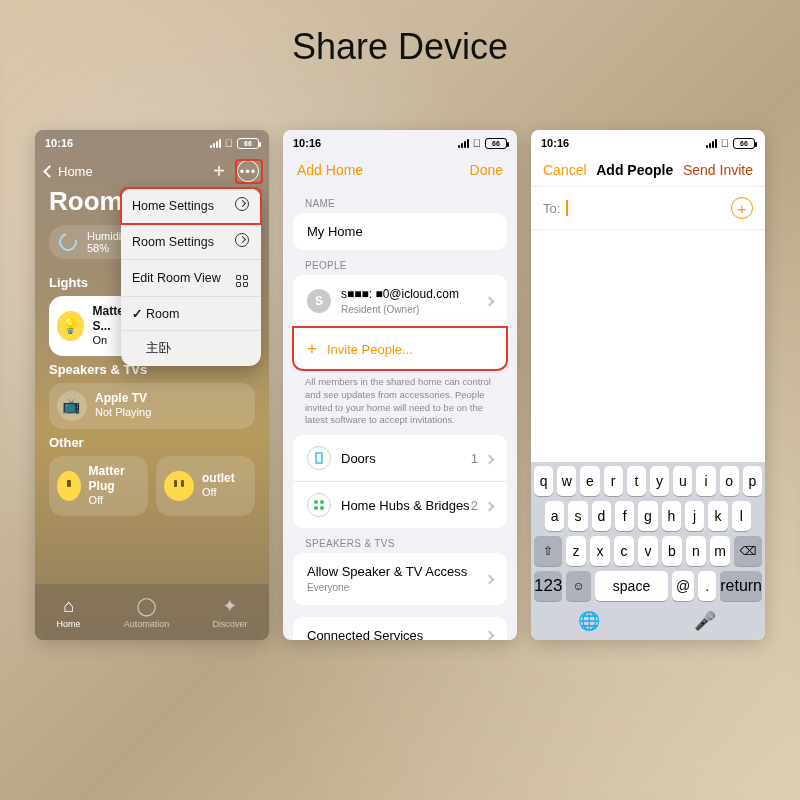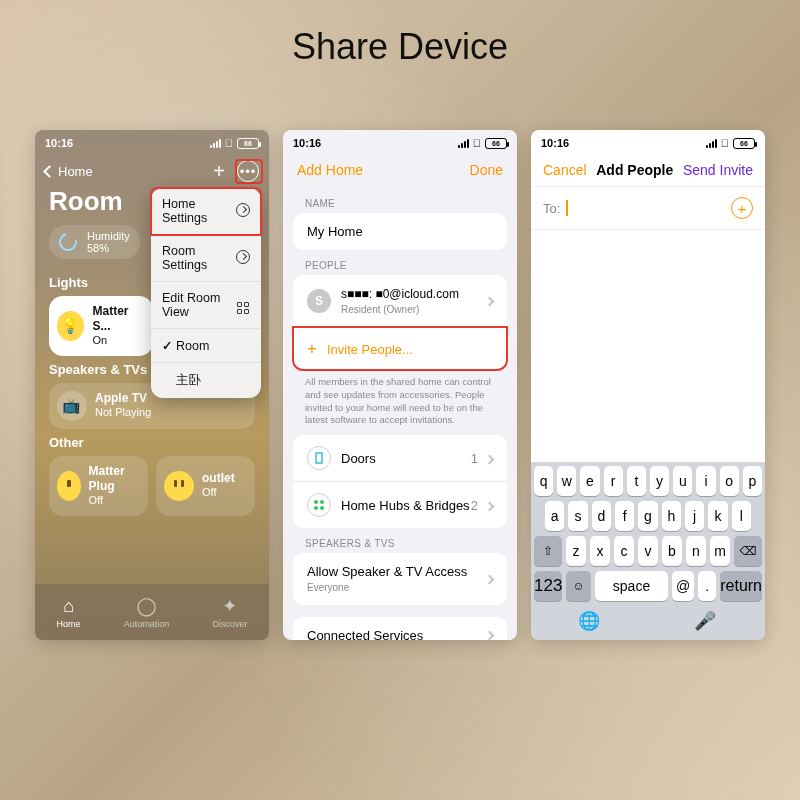--- a/index.html
+++ b/index.html
@@ -55,21 +55,21 @@
   .plug{background:#ffd94a;border-radius:8px;width:30px;height:30px;position:relative;}
   .plug::before,.plug::after{content:"";position:absolute;width:3px;height:7px;background:#6b5620;top:9px;border-radius:1px;}
   .plug::before{left:10px}.plug::after{right:10px}
   .tile .tx{font-size:11px;line-height:1.25;}
   .tile .tx b{font-weight:600;font-size:12px;}
   .tabbar{position:absolute;bottom:0;left:0;right:0;height:56px;background:rgba(120,105,85,.55);backdrop-filter:blur(6px);display:flex;justify-content:space-around;align-items:center;font-size:9px;color:rgba(255,255,255,.6);}
   .tabbar .tab{display:flex;flex-direction:column;align-items:center;gap:2px;}
   .tabbar .tab.active{color:#fff;}
   .tabbar .ti{font-size:18px;}
   
-  .pop { position:absolute; top:58px; right:8px; width:110px; background:#f3f1ef; border-radius:12px; box-shadow:0 6px 20px rgba(0,0,0,.3); color:#111; font-size:12.5px; }
+  .pop { position:absolute; top:58px; right:8px; width:140px; background:#f3f1ef; border-radius:12px; box-shadow:0 6px 20px rgba(0,0,0,.3); color:#111; font-size:12.5px; }
   .pop .row{display:flex;align-items:center;justify-content:space-between;padding:9px 11px;border-bottom:1px solid rgba(0,0,0,.08);}
   .pop .row:last-child{border-bottom:none;}
   .pop .ric{width:16px;text-align:center;color:#333;}
   .pop .hl{outline:2px solid #e63a2d; outline-offset:-1px; border-radius:6px 6px 0 0;}
   .circ-r{width:14px;height:14px;border:1.5px solid #333;border-radius:50%;position:relative;display:inline-block;}
   .circ-r::after{content:"";position:absolute;left:4px;top:3px;width:4px;height:4px;border-top:1.5px solid #333;border-right:1.5px solid #333;transform:rotate(45deg);}
   .grid4{display:inline-grid;grid-template-columns:5px 5px;grid-template-rows:5px 5px;gap:2px;}
   .grid4 span{border:1px solid #333;border-radius:1px;}
   .chk::before{content:"✓";font-weight:700;}
 
@@ -92,21 +92,21 @@
   .foot{font-size:9.5px;color:#8a8a8e;padding:6px 22px 2px;line-height:1.35;}
   .door-ic{background:#fff;border:1px solid #d0d0d4;border-radius:6px;}
   .door-ic svg,.hub-ic svg{display:block}
   .hub-ic{background:#fff;border:1px solid #d0d0d4;border-radius:6px;}
   .avatar{background:#c9c9cd;color:#fff;font-weight:600;}
 
   
   .p3 { background:#fff; color:#000; display:flex; flex-direction:column;}
   .p3 .nav3{display:flex;align-items:center;justify-content:space-between;padding:6px 12px 8px;font-size:14px;border-bottom:1px solid #eee;}
   .p3 .nav3 .ttl{font-weight:600;}
-  .dis{color:#6d28d9;}
+  .dis{color:#c2410c;}
   .to-row{display:flex;align-items:center;gap:6px;padding:10px 12px;font-size:13px;border-bottom:1px solid #eee;}
   .to-row .cursor{display:inline-block;width:1.5px;height:16px;background:#ff9500;animation:bl 1s step-end infinite;}
   @keyframes bl{50%{opacity:0}}
   .addc{width:22px;height:22px;border:1.5px solid #ff9500;border-radius:50%;color:#ff9500;display:flex;align-items:center;justify-content:center;font-size:15px;margin-left:auto;}
   .p3 .flex-fill{flex:1;}
   .kb{background:#d1d4da;padding:4px 3px;}
   .kb .krow{display:flex;gap:4px;justify-content:center;margin-bottom:5px;}
   .kb .key{background:#fff;border-radius:5px;height:30px;flex:1;max-width:21px;display:flex;align-items:center;justify-content:center;font-size:14px;box-shadow:0 1px 0 rgba(0,0,0,.25);}
   .kb .key.fn{background:#adb2bc;max-width:28px;font-size:12px;}
   .kb .key.sp{max-width:none;flex:3;}

